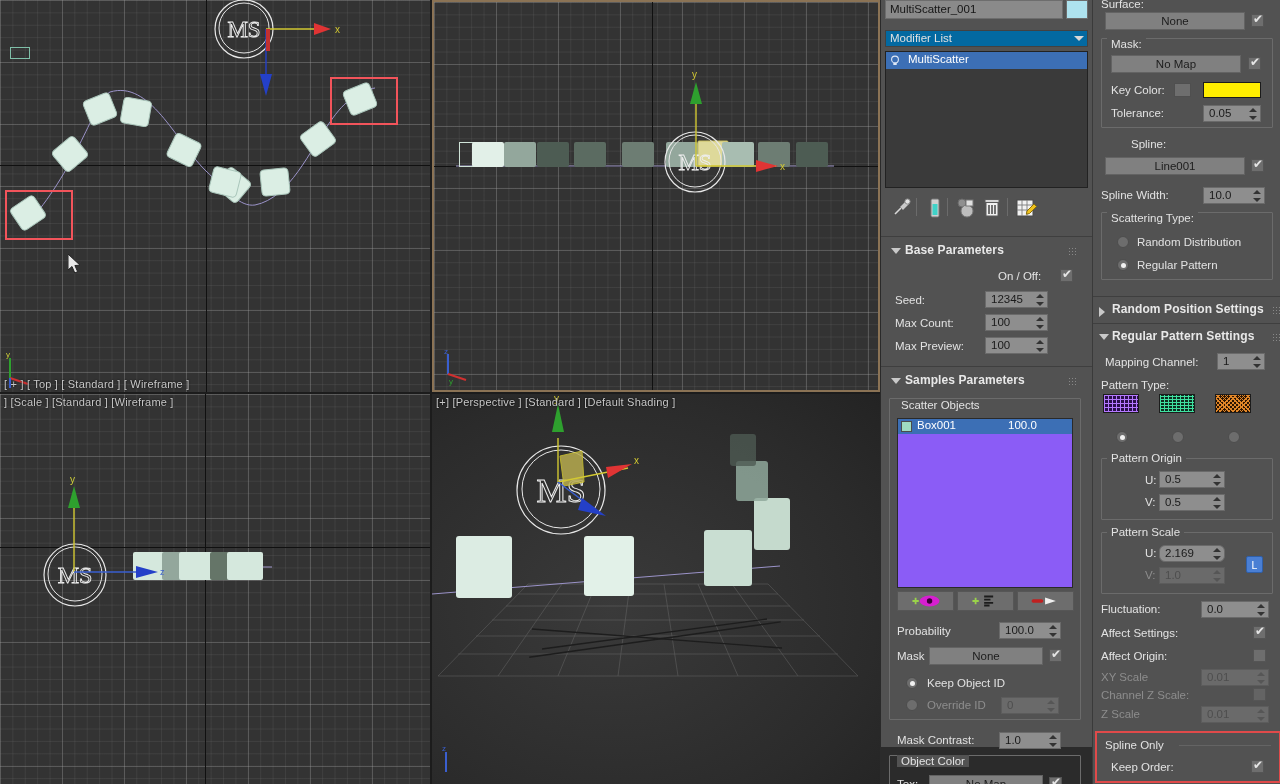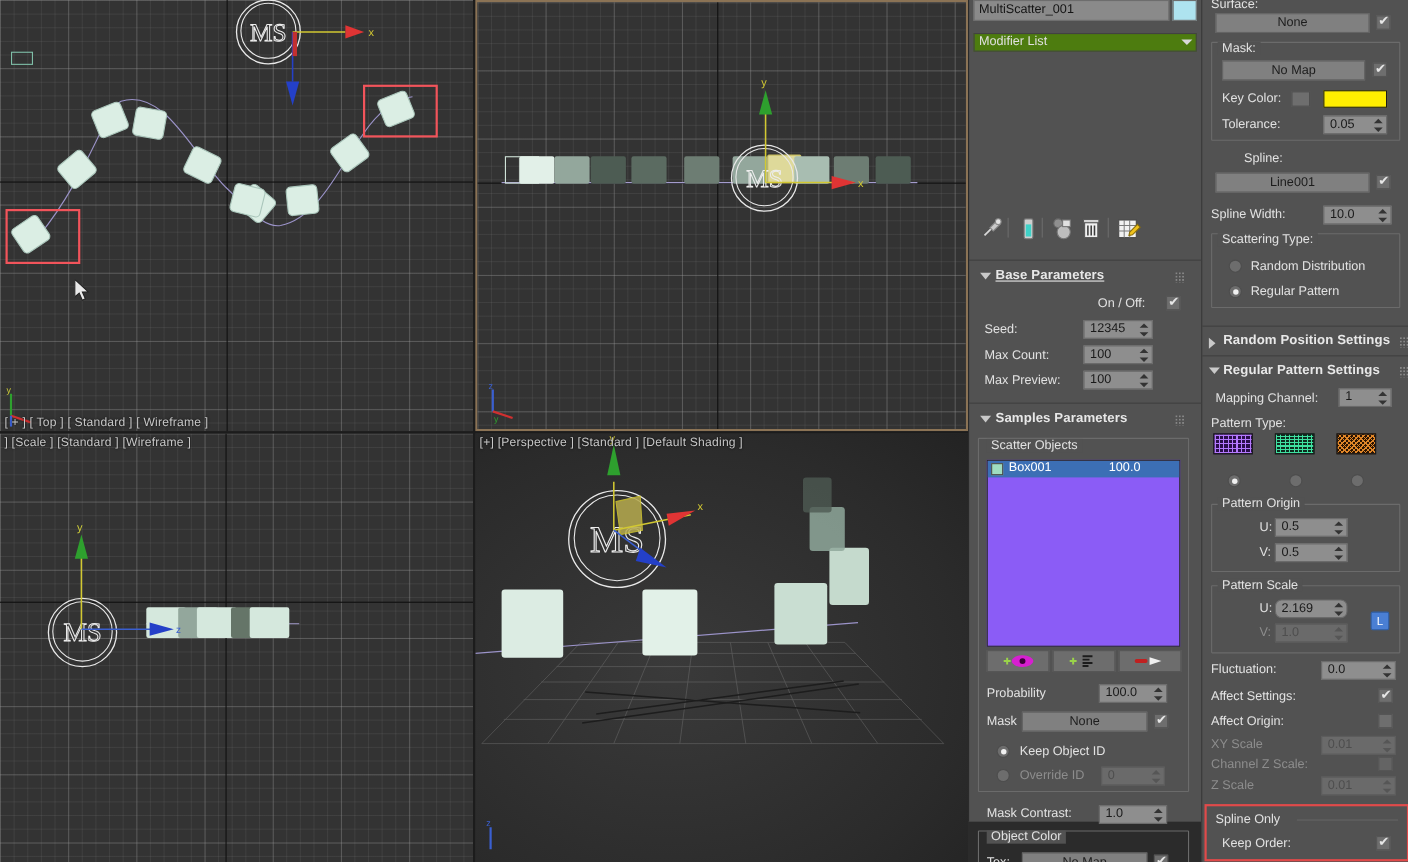--- a/index.html
+++ b/index.html
@@ -68,21 +68,21 @@
     background: #8a8a8a; border: 1px solid #6d6d6d;
     color: #151515; font-size: 11.5px; padding: 2px 0 0 4px;
   }
   .color-swatch-obj {
     position: absolute; left: 185px; top: 0px; width: 22px; height: 19px;
     background: #aee3ef; border: 1px solid #6d6d6d;
   }
 
   .modifier-list {
     position: absolute; left: 4px; top: 30px; width: 203px; height: 17px;
-    background: #4d7c0f; border: 1px solid #424242;
+    background: #0369a1; border: 1px solid #424242;
     color: #e0e0e0; font-size: 11.5px; padding: 1px 0 0 4px;
   }
   .ml-arrow {
     position: absolute; right: 3px; top: 5px;
     width: 0; height: 0; border-left: 5px solid transparent;
     border-right: 5px solid transparent; border-top: 5px solid #d8d8d8;
   }
   .stack-list {
     position: absolute; left: 4px; top: 51px; width: 203px; height: 137px;
     background: #3a3a3a; border: 1px solid #222;
@@ -536,20 +536,29 @@
   <div class="cmd-panel">
 
     <div class="name-field">MultiScatter_001</div>
     <div class="color-swatch-obj"></div>
 
     <div class="modifier-list">
       <span>Modifier List</span>
       <span class="ml-arrow"></span>
     </div>
 
+    <div class="stack-list">
+      <div class="stack-item">
+        <svg style="position:absolute;left:4px;top:3px;" width="12" height="11">
+          <circle cx="5" cy="4.5" r="3.4" fill="none" stroke="#dfe9f7" stroke-width="1.1"></circle>
+          <rect x="3.3" y="8" width="3.4" height="2" fill="#dfe9f7"></rect>
+        </svg>
+        <span>MultiScatter</span>
+      </div>
+    </div>
 
     <div class="stack-toolbar">
       <div class="stb-icon" style="left:4px;">
         <svg viewBox="0 0 24 24" width="24" height="24">
           <path d="M6 18 L12 12" stroke="#d8d8d8" stroke-width="1.6"></path>
           <path d="M11 11 l6-6 3 3 -6 6 z" fill="#c9c9c9" stroke="#8a8a8a"></path>
           <circle cx="18.5" cy="5.5" r="2.6" fill="#e3e3e3" stroke="#8a8a8a"></circle>
         </svg>
       </div>
       <div class="stb-div" style="left:31px;"></div>
@@ -578,21 +587,21 @@
       <div class="stb-icon" style="left:129px;">
         <svg viewBox="0 0 24 24" width="24" height="24">
           <rect x="3" y="4" width="16" height="16" fill="#f2f2f2" stroke="#4a4a4a"></rect>
           <path d="M3 9 h16 M3 14 h16 M8 4 v16 M13 4 v16" stroke="#7a7a7a" stroke-width=".9"></path>
           <path d="M13 15 l7-7 2.5 2.5 -7 7 -3.2 .7 z" fill="#f0c21c" stroke="#8a6e0a"></path>
         </svg>
       </div>
     </div>
 
     <div class="divider" style="left:0;top:236px;width:212px;"></div>
-    <div class="rollout-head" style="left:10px;top:243px;width:190px;text-decoration:underline;">
+    <div class="rollout-head" style="left:10px;top:243px;width:190px;">
       <span class="tri tri-down"></span>
       <span style="margin-left:14px;">Base Parameters</span>
       <span class="grip" style="right:4px;top:4px;"></span>
     </div>
 
     <div class="lbl" style="left:996px;top:270px;left:996px;"></div>
     <div class="lbl" style="left:117px;top:270px;">On / Off:</div>
     <div class="chk on" style="left:1060px;top:269px;left:179px;"></div>
 
     <div class="lbl" style="left:14px;top:294px;">Seed:</div>

